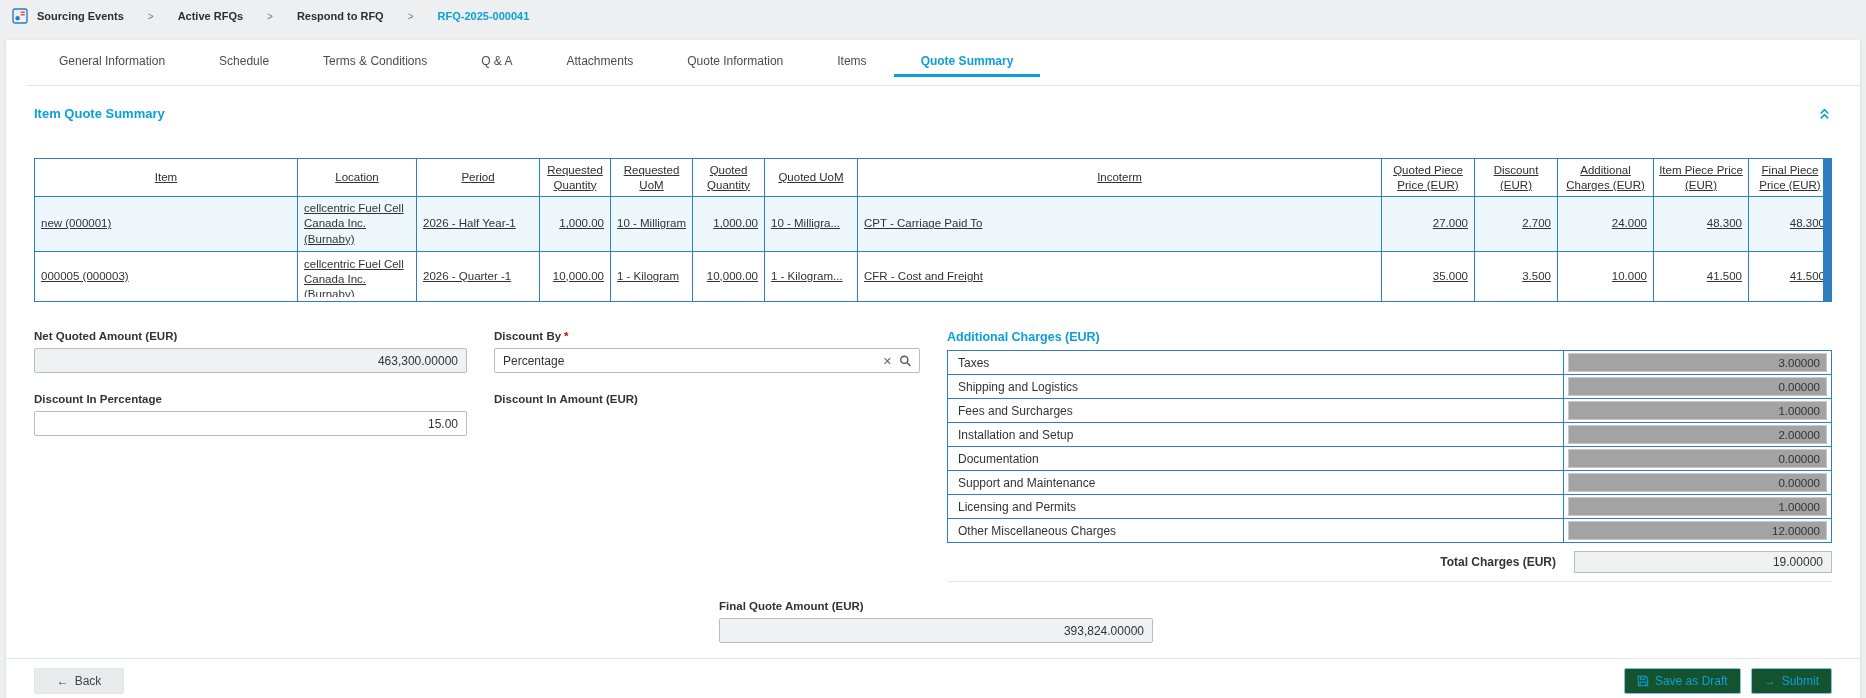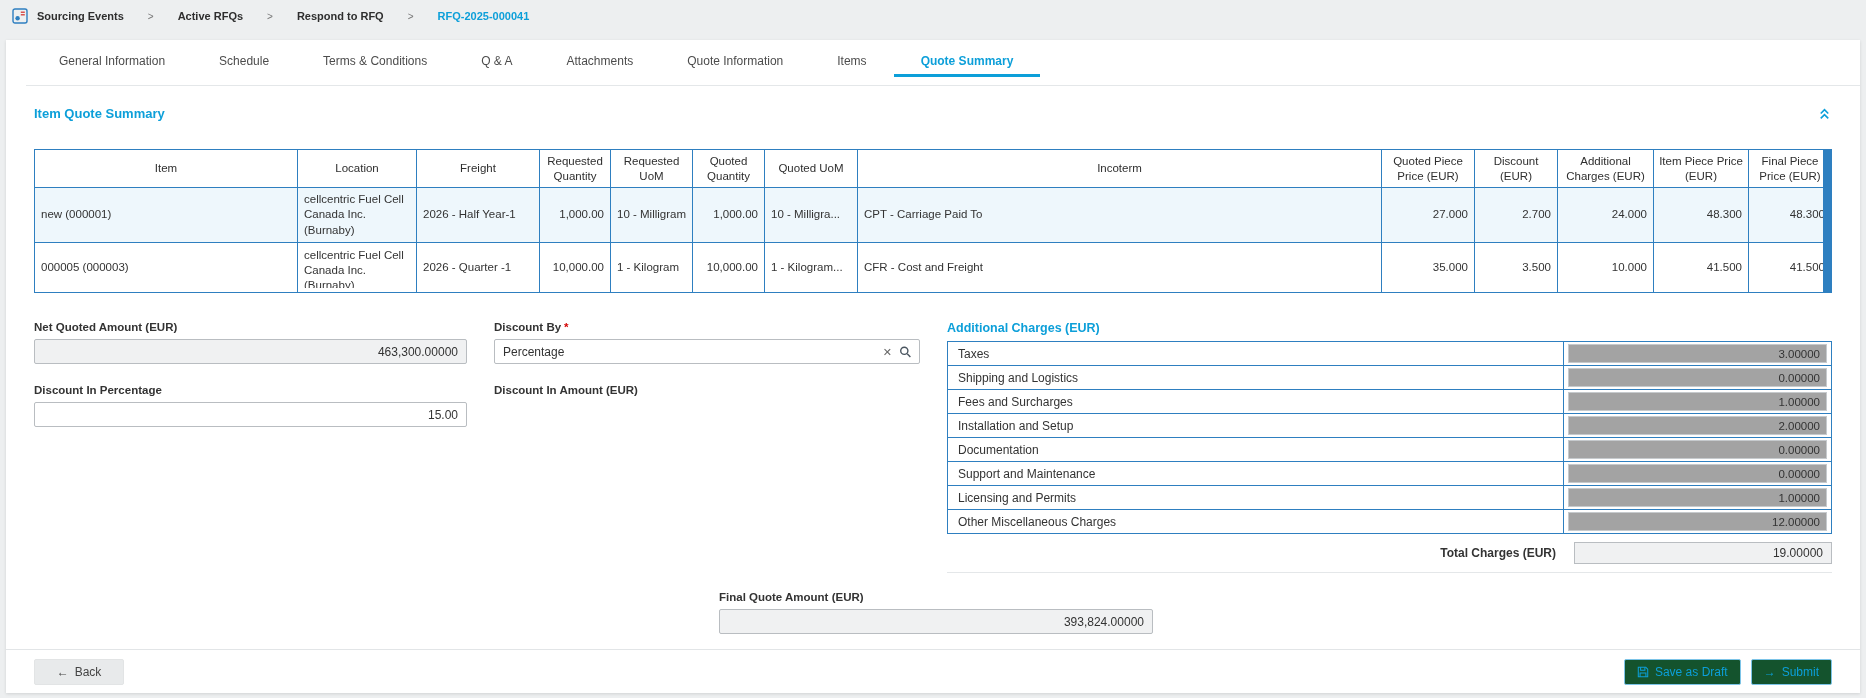--- a/index.html
+++ b/index.html
@@ -19,21 +19,21 @@
   .panel { background:#fff; margin:8px 6px 0; box-shadow:0 1px 3px rgba(0,0,0,.12); }
   .tabs { display:flex; height:46px; border-bottom:1px solid #e4e7e9; padding:8px 6px;margin-left:20px; }
   .tab { display:flex; align-items:center; padding:0 27px; font-size:12px; color:#4c4c4c;
          cursor:pointer; border-bottom:3px solid transparent; white-space:nowrap; }
   .tab.active { color:var(--accent,#0c9fd9); font-weight:700; border-bottom-color:var(--accent,#0c9fd9); }
   .content { padding:12px 28px 0; }
   .section-head { height:30px; display:flex; align-items:center; justify-content:space-between; }
   .section-title { color:var(--accent,#0c9fd9); font-size:13px; font-weight:700; }
   .collapse-btn { cursor:pointer; display:flex; color:var(--accent,#0c9fd9); }
   
-  .table-wrap { position:relative; margin-top:21px; }
+  .table-wrap { position:relative; margin-top:30px;text-decoration:underline; }
   table.grid { width:100%; border-collapse:collapse; table-layout:fixed; }
   .grid th, .grid td { border:1px solid var(--table-border,#2e7fc0); }
   .grid th { height:38px; font-weight:400; font-size:11.5px; color:#2f2f2f; text-align:center;
              padding:2px 4px; line-height:1.25; background:#fff; }
   .grid td { font-size:11.5px; padding:3px 6px; vertical-align:middle; line-height:1.32; }
   .grid tr.r1 { height:55px; background:var(--row-highlight,#eef7fc); }
   .grid tr.r2 { height:50px; }
   .num { text-align:right; }
   .nowrap { white-space:nowrap; overflow:hidden; }
   .clip { max-height:48px; overflow:hidden; }
@@ -139,21 +139,21 @@
             <col style="width:93px">
             <col style="width:83px">
           <col style="width:96px">
             <col style="width:95px">
             <col style="width:83px">
         </colgroup>
         <thead>
           <tr>
             <th>Item</th>
             <th>Location</th>
-            <th>Freight</th>
+            <th>Period</th>
             <th>Requested Quantity</th>
             <th>Requested UoM</th>
             <th>Quoted Quantity</th>
             <th>Quoted UoM</th>
             <th>Incoterm</th>
             <th>Quoted Piece Price (EUR)</th>
             <th>Discount (EUR)</th>
             <th>Additional Charges (EUR)</th>
             <th>Item Piece Price (EUR)</th>
             <th>Final Piece Price (EUR)</th>

